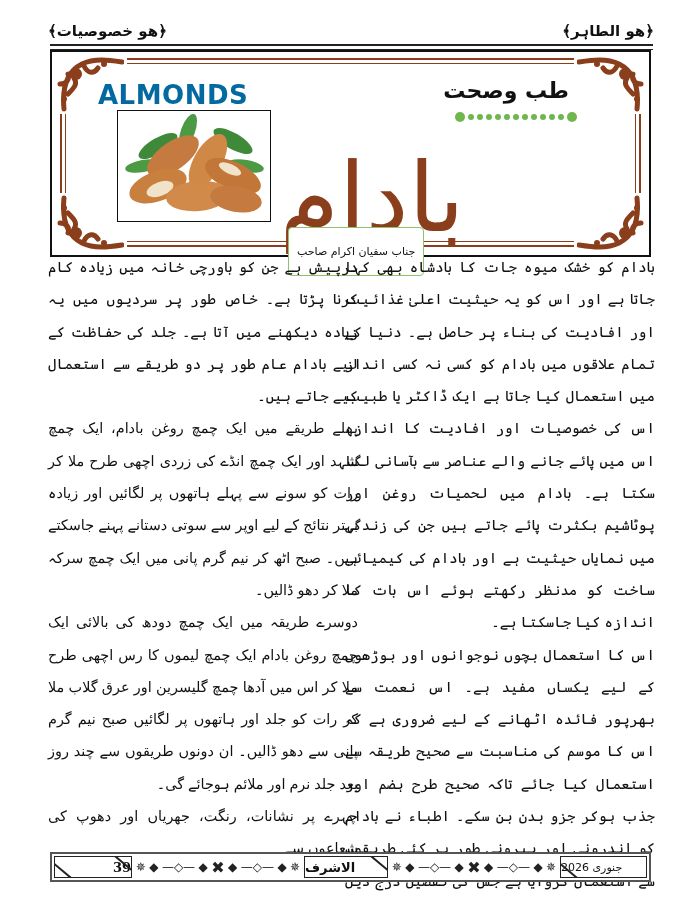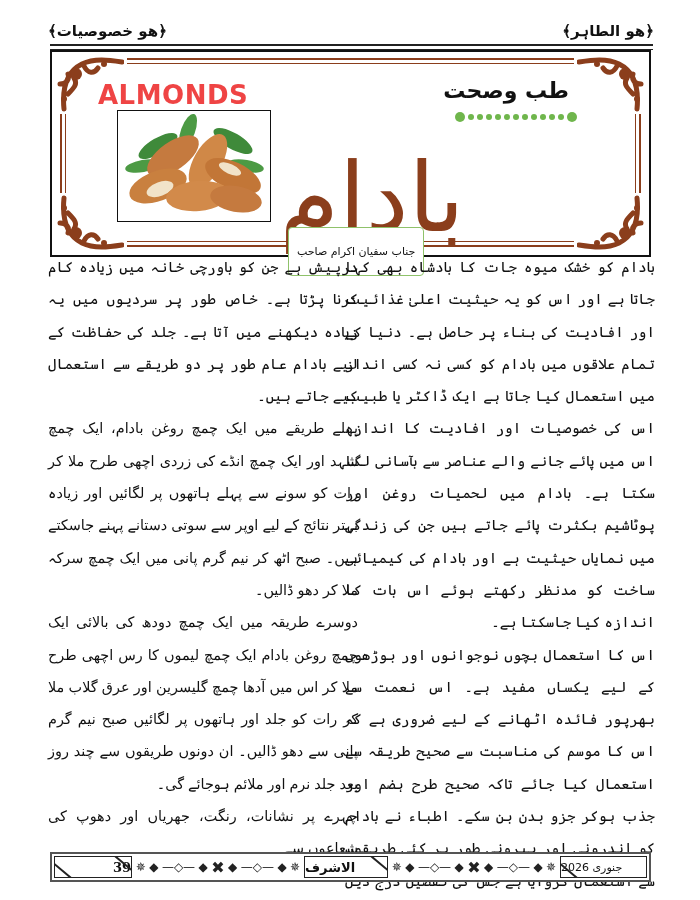--- a/index.html
+++ b/index.html
@@ -4,21 +4,21 @@
 <style>
   html,body{margin:0;padding:0;background:#fff;}
   body{width:700px;height:900px;position:relative;overflow:hidden;font-family:"DejaVu Sans",sans-serif;color:#111;}
   .running{position:absolute;top:22px;font-size:15px;font-weight:bold;direction:rtl;}
   #rh-left{left:48px;}
   #rh-right{right:46px;margin-left:9px;}
   .top-rule{position:absolute;left:50px;right:47px;top:44px;height:3px;border-top:2px solid #222;border-bottom:1px solid #222;}
   .banner{position:absolute;left:50px;top:50px;width:601px;height:207px;border:2px solid #111;box-sizing:border-box;background:#fff;}
   .frame-line{position:absolute;background:#8b3e1c;}
   .corner{position:absolute;width:38px;height:38px;color:#8b3e1c;font-size:30px;line-height:38px;text-align:center;}
-  .almonds-title{position:absolute;left:46px;top:28px;font-family:"DejaVu Sans",sans-serif;font-weight:bold;font-size:26px;color:#ef4444;letter-spacing:0.5px;}
+  .almonds-title{position:absolute;left:46px;top:28px;font-family:"DejaVu Sans",sans-serif;font-weight:bold;font-size:26px;color:#0369a1;letter-spacing:0.5px;}
   .nut-img{position:absolute;left:65px;top:58px;width:152px;height:110px;border:1.5px solid #111;background:#fff;overflow:hidden;}
   .big-title{position:absolute;left:200px;top:40px;width:240px;text-align:center;font-family:"DejaVu Serif",serif;font-size:96px;color:#8b3e1c;direction:rtl;line-height:120px;margin-top:46px;}
   .section-tag{position:absolute;right:80px;top:26px;font-size:22px;font-weight:bold;direction:rtl;color:#111;}
   .dots{position:absolute;right:72px;top:60px;display:flex;align-items:center;gap:3px;}
   .dots span{display:inline-block;background:#6fb64c;border-radius:50%;}
   .author{position:absolute;left:236px;top:175px;padding:17px 8px;border:1.5px solid #8fc26a;border-radius:4px;background:#fff;font-size:11px;direction:rtl;}
   .col{position:absolute;top:251px;width:310px;direction:rtl;text-align:justify;font-family:Liberation Sans, sans-serif;font-size:14.4px;line-height:32.3px;}
   #col-right{right:45px;}
   #col-left{left:48px;}
   .col p{margin:0;}

